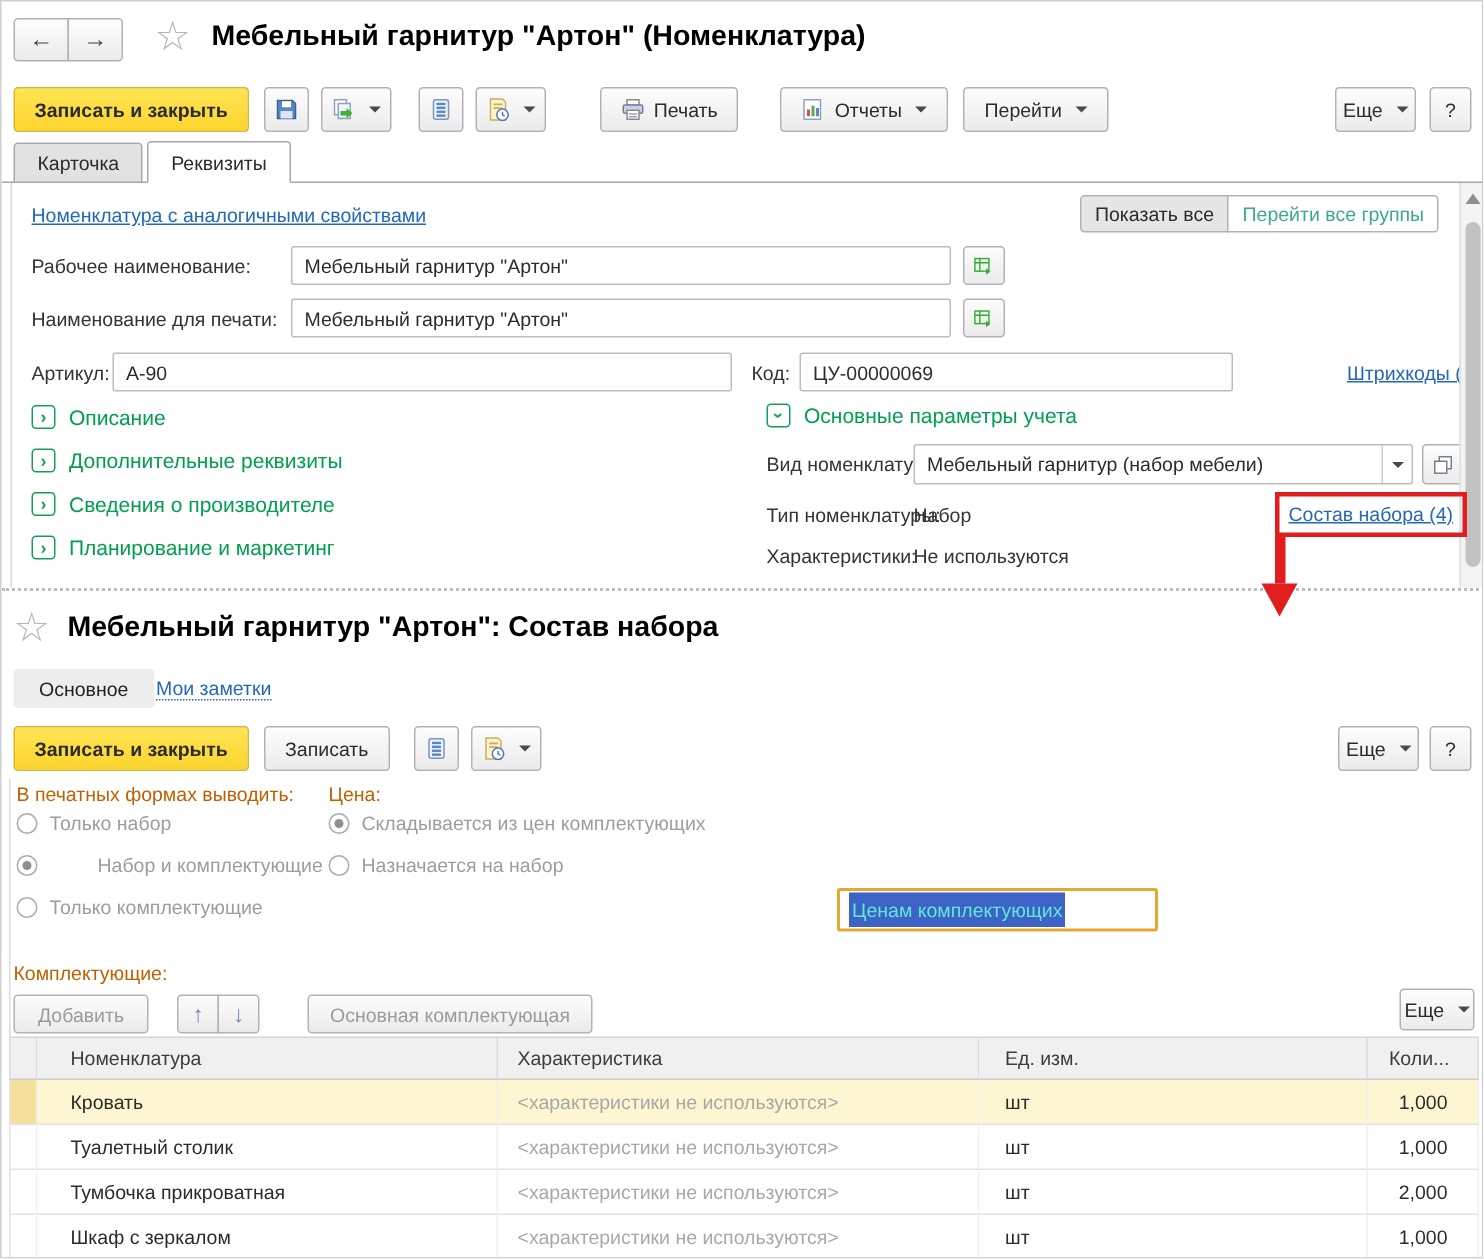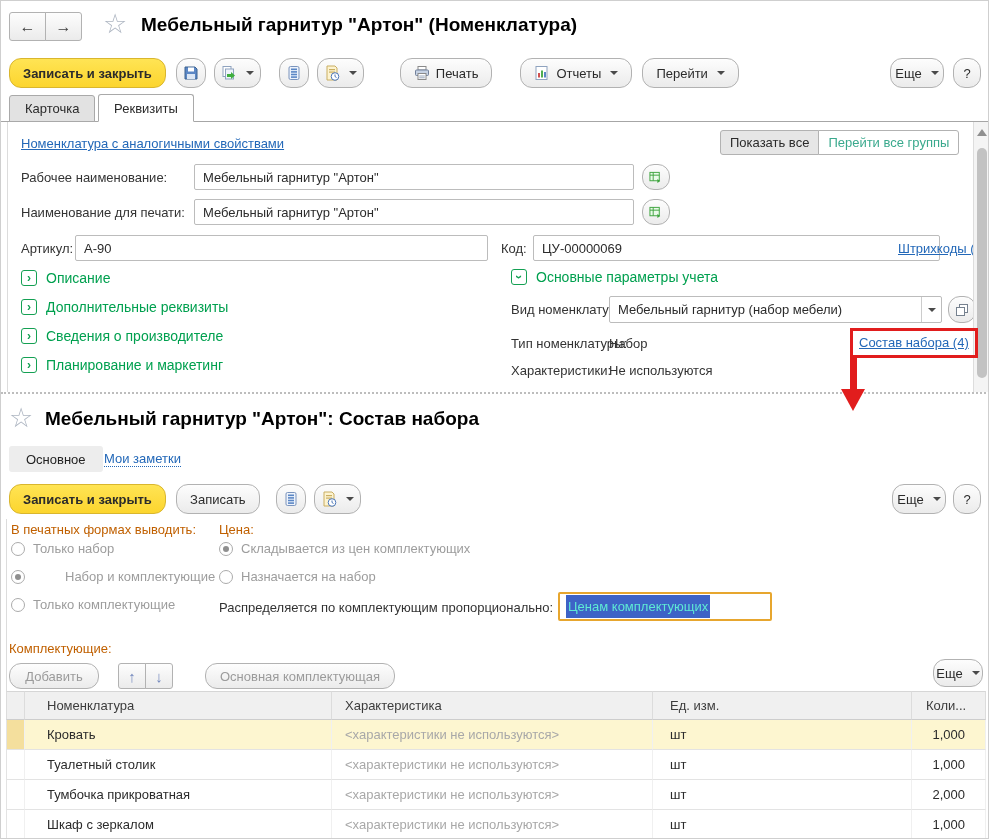--- a/index.html
+++ b/index.html
@@ -4,21 +4,21 @@
 <style>
   * { margin:0; padding:0; box-sizing:border-box; }
   html,body { background:#fff; }
   body { font-family:"Liberation Sans", sans-serif; font-size:13px; color:#2b2b2b; }
   .screen { position:relative; width:989px; height:839px; background:#fff; overflow:hidden; border:1px solid #cfcfcf; }
   .abs { position:absolute; }
 
   
   .btn { display:inline-flex; align-items:center; justify-content:center; gap:6px;
          height:30px; padding:0 13px; background:linear-gradient(#fdfdfd,#ebebeb);
-         border:1px solid #b2b2b2; border-radius:12px; color:#2b2b2b; font-size:13px; white-space:nowrap; cursor:pointer; }
+         border:1px solid #b2b2b2; border-radius:3px; color:#2b2b2b; font-size:13px; white-space:nowrap; cursor:pointer; }
   .btn-sm { height:26px; padding:0 10px; }
   .btn-xs { height:25px; padding:0 9px; }
   .iconb { padding:0 6px; min-width:28px; }
   .yellow { background:linear-gradient(#ffe454,#fcd52e); border-color:#d9b62e; font-weight:bold; }
   .disabled { color:#9b9b9b; }
   .dd { width:0; height:0; border-left:4px solid transparent; border-right:4px solid transparent;
         border-top:4px solid #4a4a4a; margin-left:3px; }
   .seg { display:inline-flex; }
   .seg .btn { border-radius:0; margin-left:-1px; }
   .seg .btn:first-child { border-radius:3px 0 0 3px; margin-left:0; }
@@ -206,21 +206,21 @@
     <svg width="15" height="15" viewBox="0 0 15 15">
         <rect x="1" y="2" width="10" height="9" fill="#eafaea" stroke="#3ba33b"></rect>
         <path d="M1 5h10M4.5 2v9" stroke="#3ba33b" fill="none"></path>
         <path d="M9 9v4.5l3-2.2z" fill="#3ba33b"></path>
       </svg>
   </button>
 
   <span class="abs lbl" style="left:20px;top:240px;">Артикул:</span>
   <div class="abs inp" style="left:74px;top:234px;width:413px;">А-90</div>
   <span class="abs lbl" style="left:500px;top:240px;">Код:</span>
-  <div class="abs inp" style="left:532px;top:234px;width:407px;">ЦУ-00000069</div>
+  <div class="abs inp" style="left:532px;top:234px;width:289px;">ЦУ-00000069</div>
   <a class="abs link" style="left:897px;top:240px;">Штрихкоды (0)</a>
 
   <div class="abs green-item" style="left:20px;top:269px;">
     <span class="gicon">
         <span class="g">›</span>
       </span>
     <span>Описание</span>
   </div>
   <div class="abs green-item" style="left:20px;top:298px;">
     <span class="gicon">
@@ -337,21 +337,20 @@
   <span class="abs orange" style="left:218px;top:521px;">Цена:</span>
   <div class="abs radio-row" style="left:218px;top:540px;">
     <span class="rdot on"></span>
     <span>Складывается из цен комплектующих</span>
   </div>
   <div class="abs radio-row" style="left:218px;top:568px;">
     <span class="rdot"></span>
     <span>Назначается на набор</span>
   </div>
 
-  <span class="abs lbl" style="left:218px;top:599px;">Распределяется по комплектующим пропорционально:</span>
   <div class="abs sel-inp" style="left:557px;top:591px;width:214px;">
     <span class="sel-txt">Ценам комплектующих</span>
   </div>
 
   <span class="abs orange" style="left:8px;top:640px;">Комплектующие:</span>
 
   <div class="abs" style="left:8px;top:662px;display:flex;align-items:center;">
     <button class="btn btn-sm disabled" style="width:90px;">Добавить</button>
     <span class="seg" style="margin-left:19px;">
       <button class="btn btn-sm iconb" style="width:24px;">

